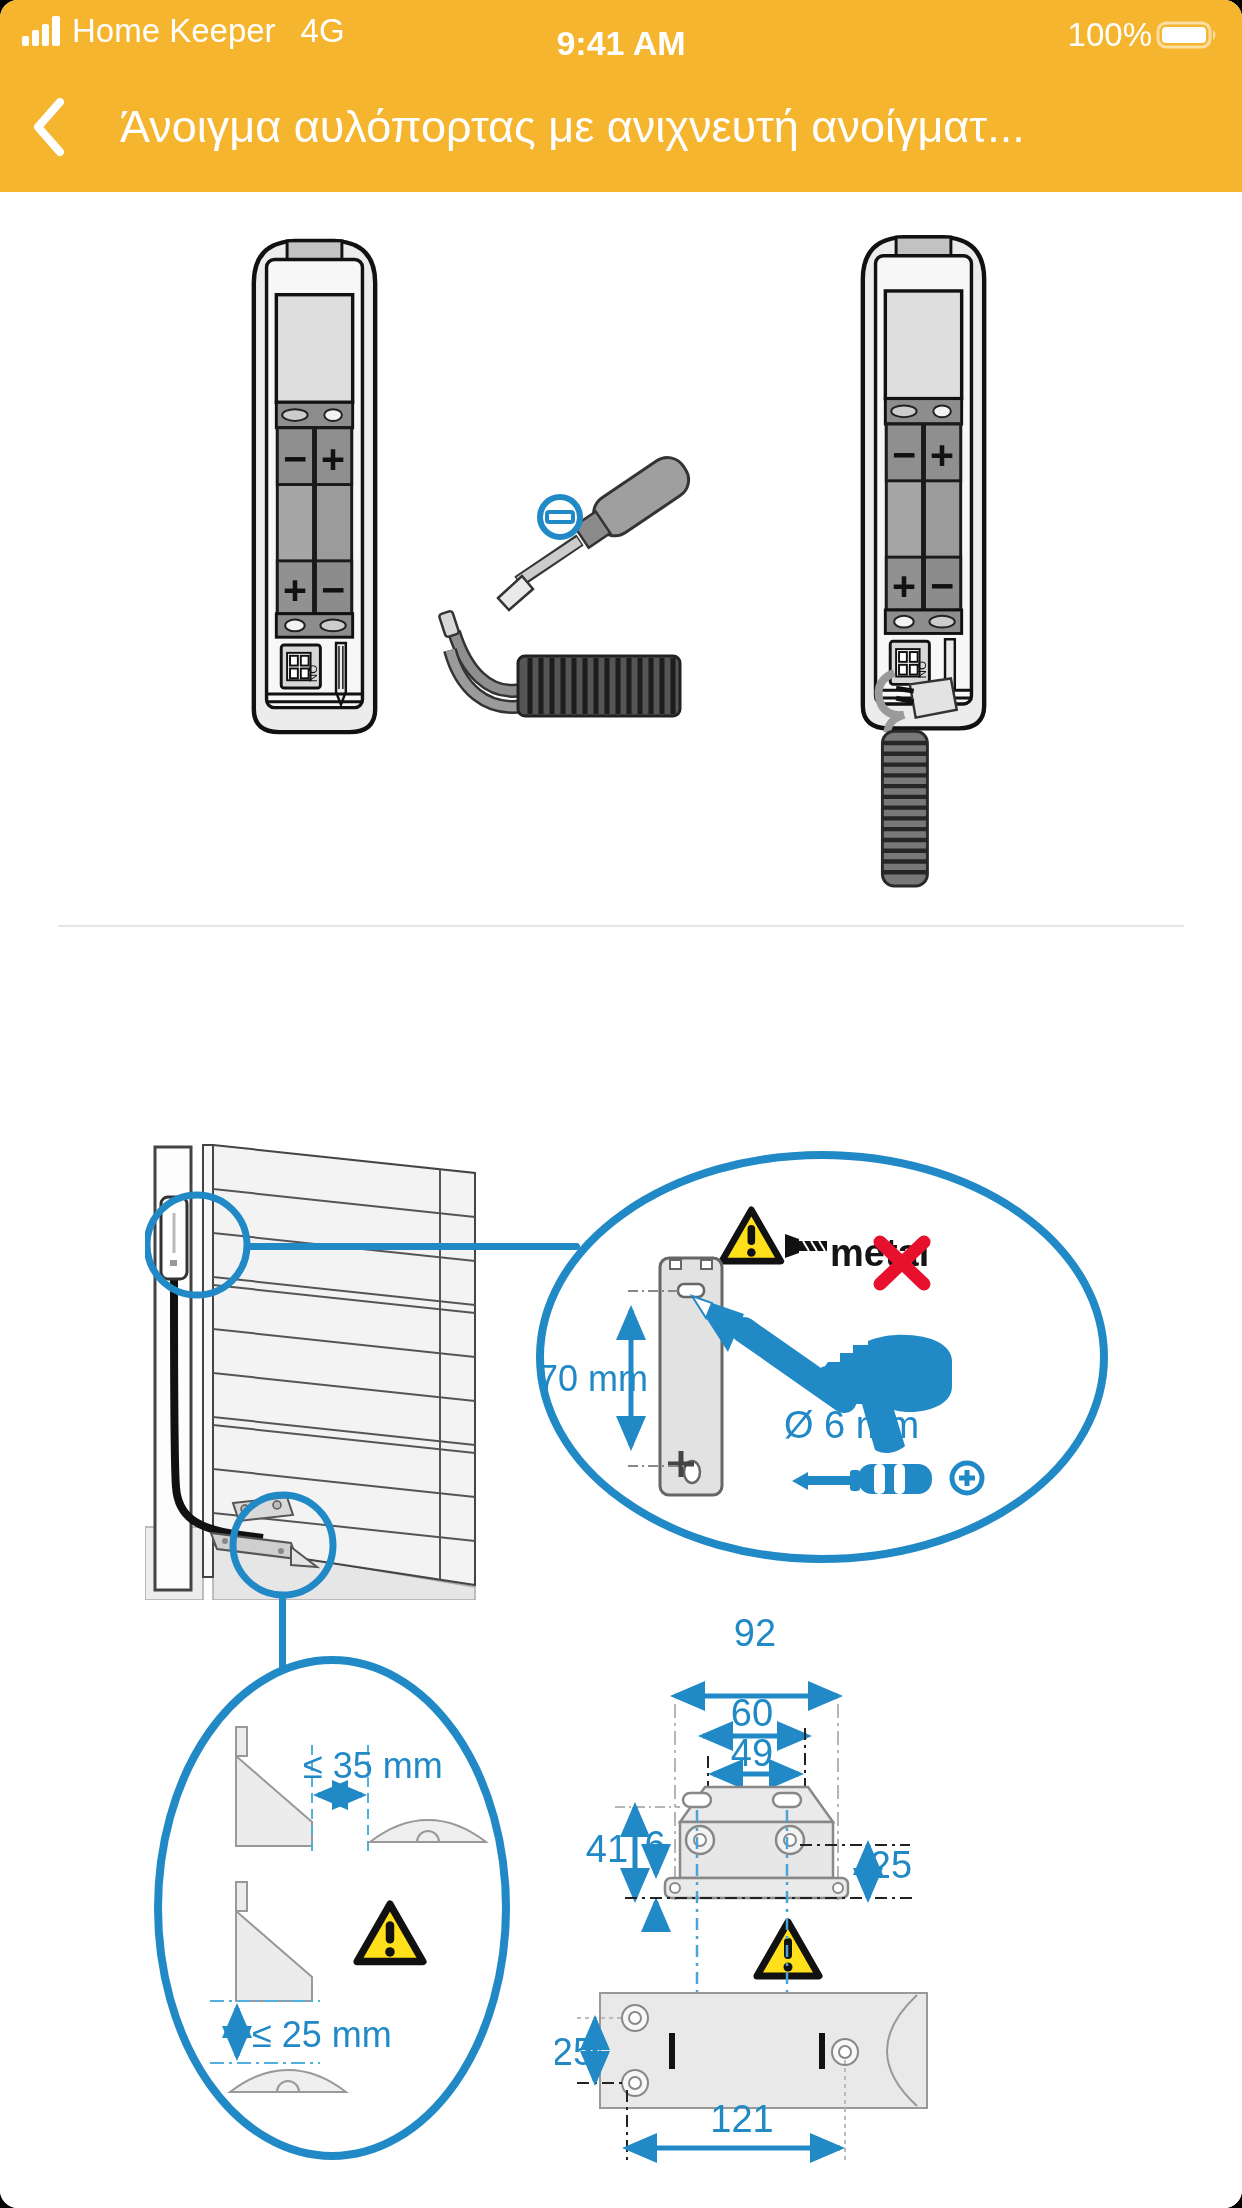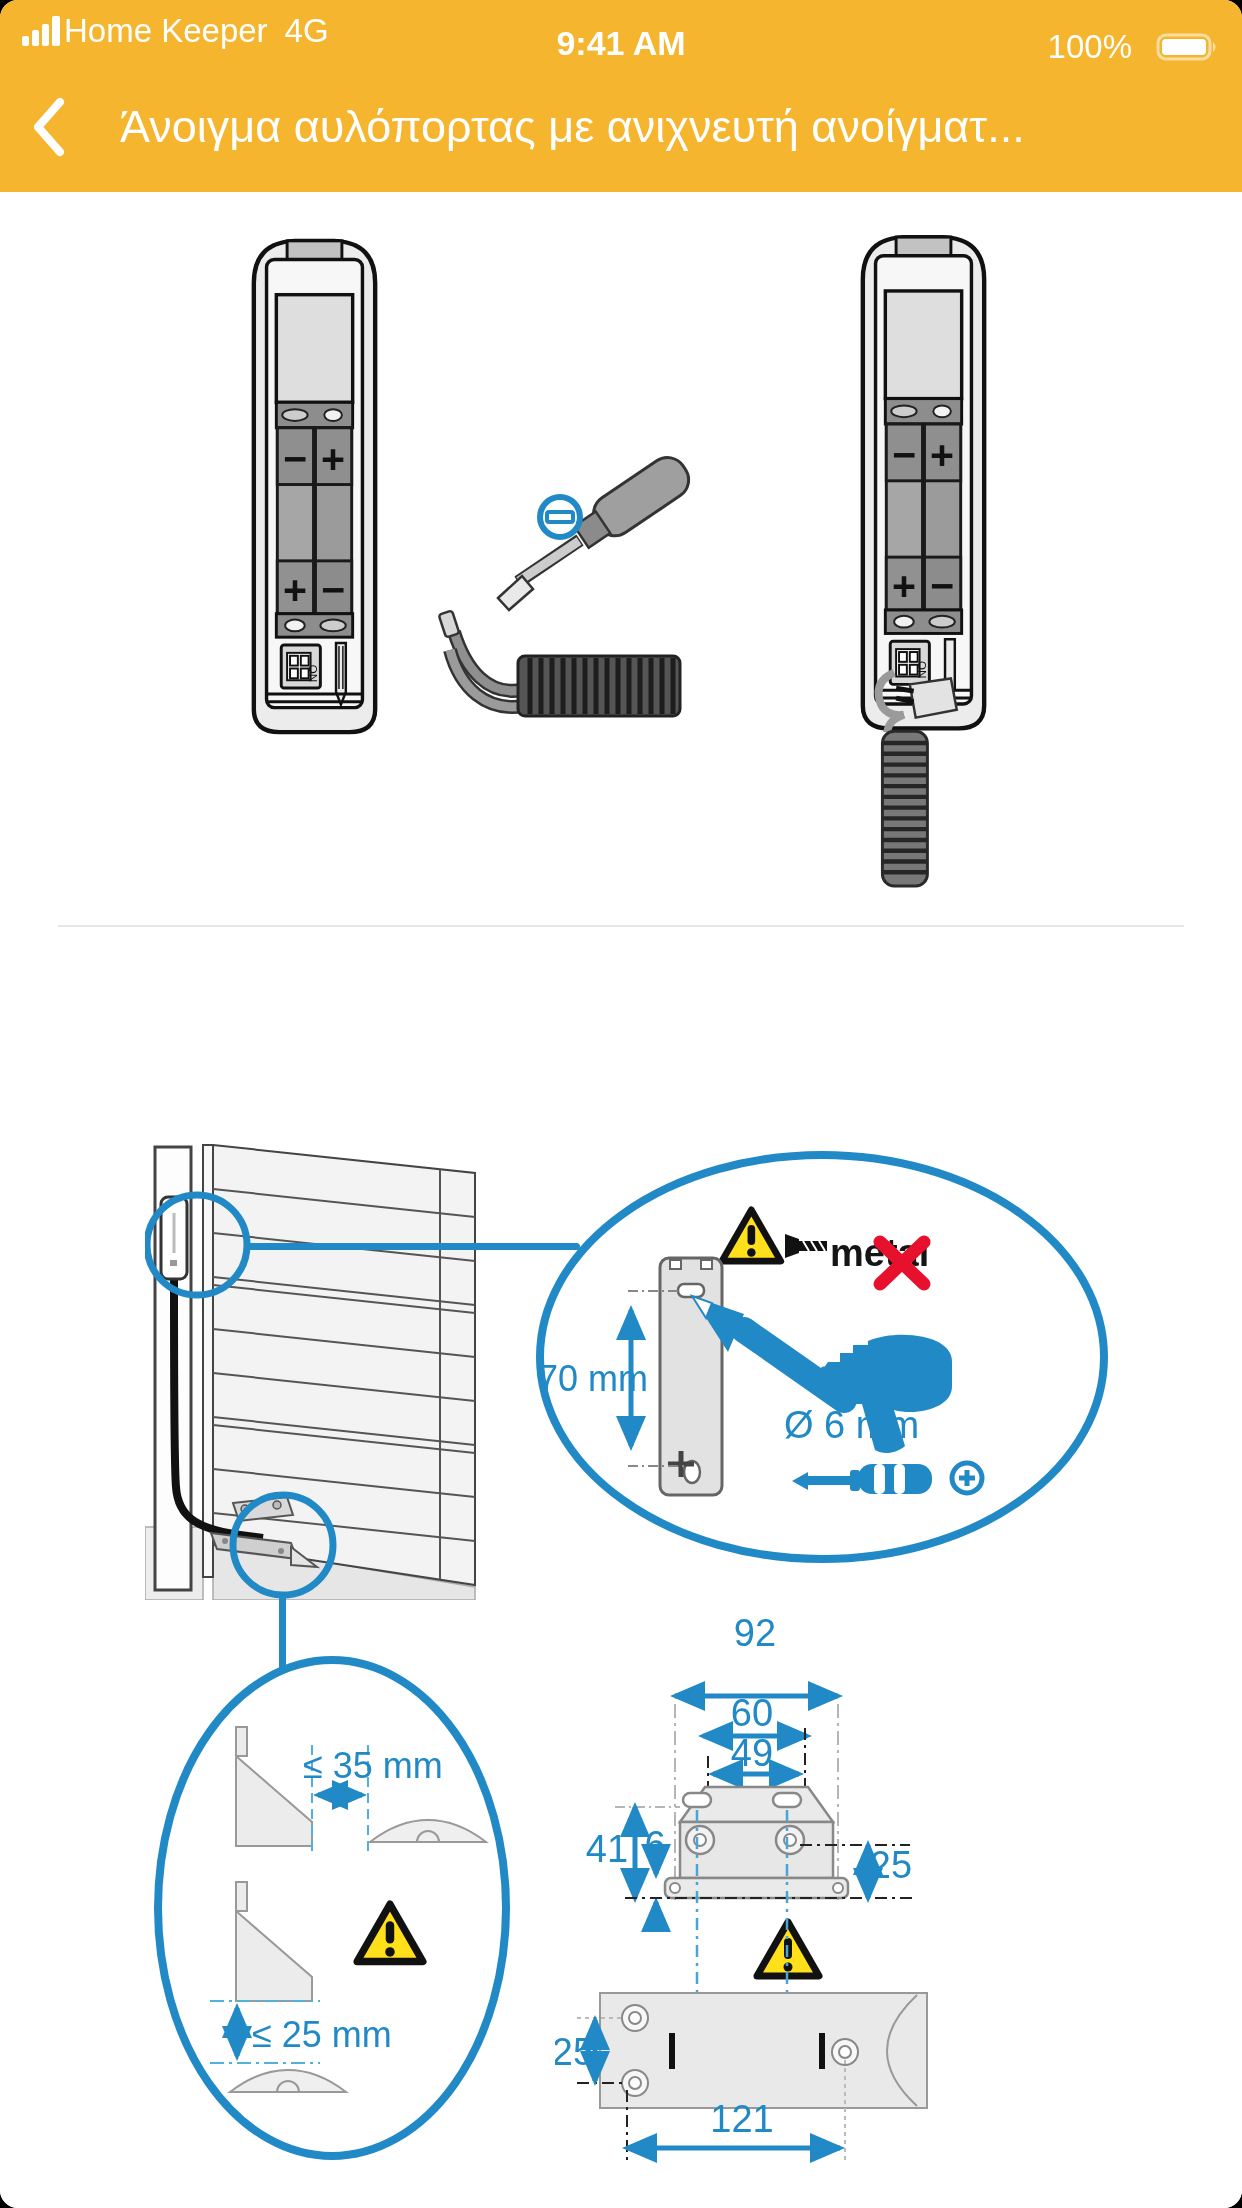--- a/index.html
+++ b/index.html
@@ -1,24 +1,24 @@
 <!DOCTYPE html>
 <html><head>
 <meta charset="utf-8">
 <style>
   html,body{margin:0;padding:0;background:#000;font-family:"Liberation Sans",sans-serif;}
   .screen{position:relative;width:1242px;height:2208px;background:#ffffff;border-radius:18px;overflow:hidden;margin:0 auto;}
   
   .header{position:absolute;top:0;left:0;width:1242px;height:192px;background:#F5B52F;}
   .status-bar{position:absolute;top:0;left:0;width:100%;height:62px;color:#fff;}
-  .sb-left{position:absolute;left:22px;top:0;height:62px;display:flex;align-items:center;gap:0;}
+  .sb-left{position:absolute;left:22px;top:0;height:62px;display:flex;align-items:center;gap:8px;}
   .sb-carrier{font-size:33px;}
   .sb-network{font-size:33px;margin-left:17px;}
   .sb-time{position:absolute;left:50%;top:12px;transform:translateX(-50%);height:62px;display:flex;align-items:center;font-size:34px;font-weight:700;}
-  .sb-right{position:absolute;right:22px;top:16px;height:62px;display:flex;align-items:center;gap:24px;}
+  .sb-right{position:absolute;right:22px;top:4px;height:62px;display:flex;align-items:center;gap:4px;}
   .sb-batt-pct{font-size:33px;}
   .nav-bar{position:absolute;top:62px;left:0;width:100%;height:130px;display:flex;align-items:center;color:#fff;}
   .nav-back{margin-left:30px;flex:0 0 auto;cursor:pointer;}
   .nav-title{margin-left:52px;font-size:45px;font-weight:500;white-space:nowrap;overflow:hidden;}
   
   .content{position:absolute;top:192px;left:0;width:1242px;height:2016px;background:#fff;}
   .abs{position:absolute;}
   .divider{position:absolute;left:58px;top:733px;width:1126px;height:2px;background:#e7e7e7;}
   .install-heading{position:absolute;left:0;top:800px;width:1242px;text-align:center;font-size:54px;letter-spacing:1px;color:#4A6480;}
   .connector{position:absolute;background:#2189C6;border-radius:4px;}

